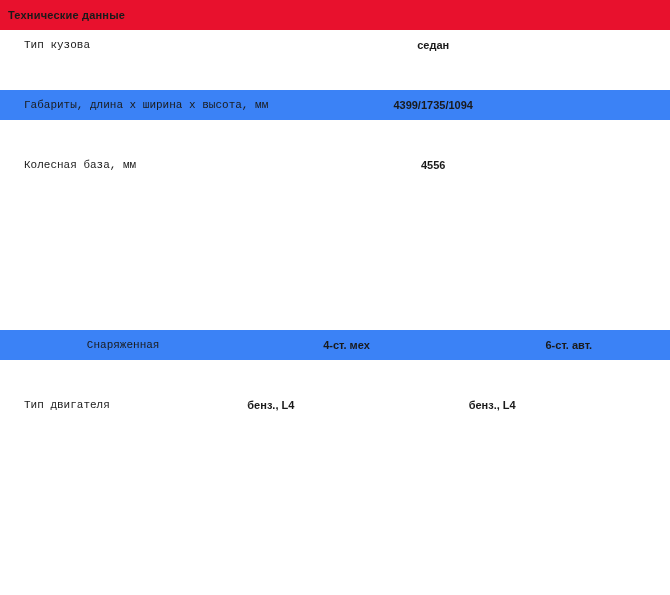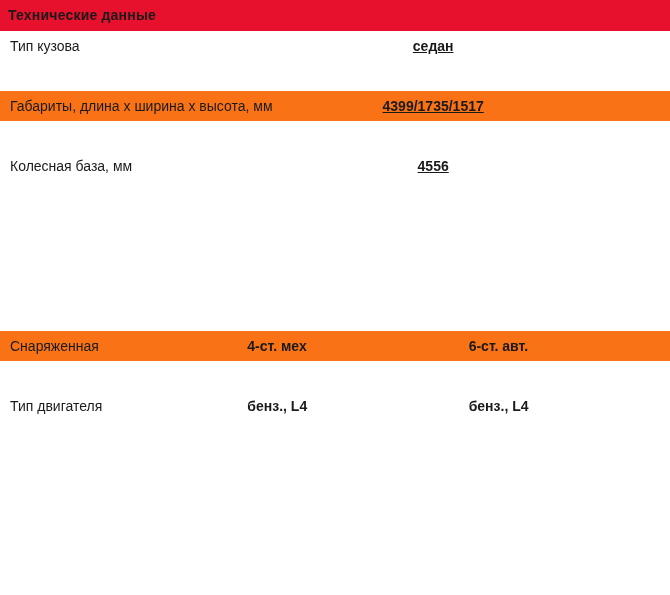--- a/index.html
+++ b/index.html
@@ -20,46 +20,47 @@
   }
   .title-row td {
     background: #e8112d;
     color: #ffffff;
     font-size: 18px;
     font-weight: bold;
     padding: 7px 8px 8px 8px;
     letter-spacing: 0.2px;
   }
   .spec-table td {
-    font-size: 14px;
+    font-size: 11px;
     color: #1a1a1a;
     height: 30px;
     vertical-align: middle;
     box-sizing: border-box;
   }
   tr.row-odd td {
     background: #ffffff;
   }
   tr.row-even td {
-    background: #f97316;
+    background: #3b82f6;
+    text-align: center;
   }
   td.label {
-    padding-left: 10px;
+    padding-left: 24px;
     width: 366px;
     white-space: nowrap;
+    font-family: Liberation Mono, monospace;
   }
   td.val {
     font-weight: bold;
     white-space: nowrap;
   }
   
   td.val-span {
     text-align: center;
     padding-right: 28px;
-    text-decoration: underline;
   }
   
   td.val-a {
     width: 152px;
     padding-left: 24px;
   }
   td.val-b {
     width: 152px;
     padding-left: 22px;
     margin-top: 12px;
@@ -83,21 +84,21 @@
     <tr class="row-odd">
       <td class="label">Тип кузова</td>
       <td class="val val-span" colspan="2">седан</td>
     </tr>
     <tr class="sep">
         <td colspan="3"></td>
       </tr>
 
     <tr class="row-even">
       <td class="label">Габариты, длина x ширина x высота, мм</td>
-      <td class="val val-span" colspan="2">4399/1735/1517</td>
+      <td class="val val-span" colspan="2">4399/1735/1094</td>
     </tr>
     <tr class="sep">
         <td colspan="3"></td>
       </tr>
 
     <tr class="row-odd">
       <td class="label">Колесная база, мм</td>
       <td class="val val-span" colspan="2">4556</td>
     </tr>
     <tr class="sep">

